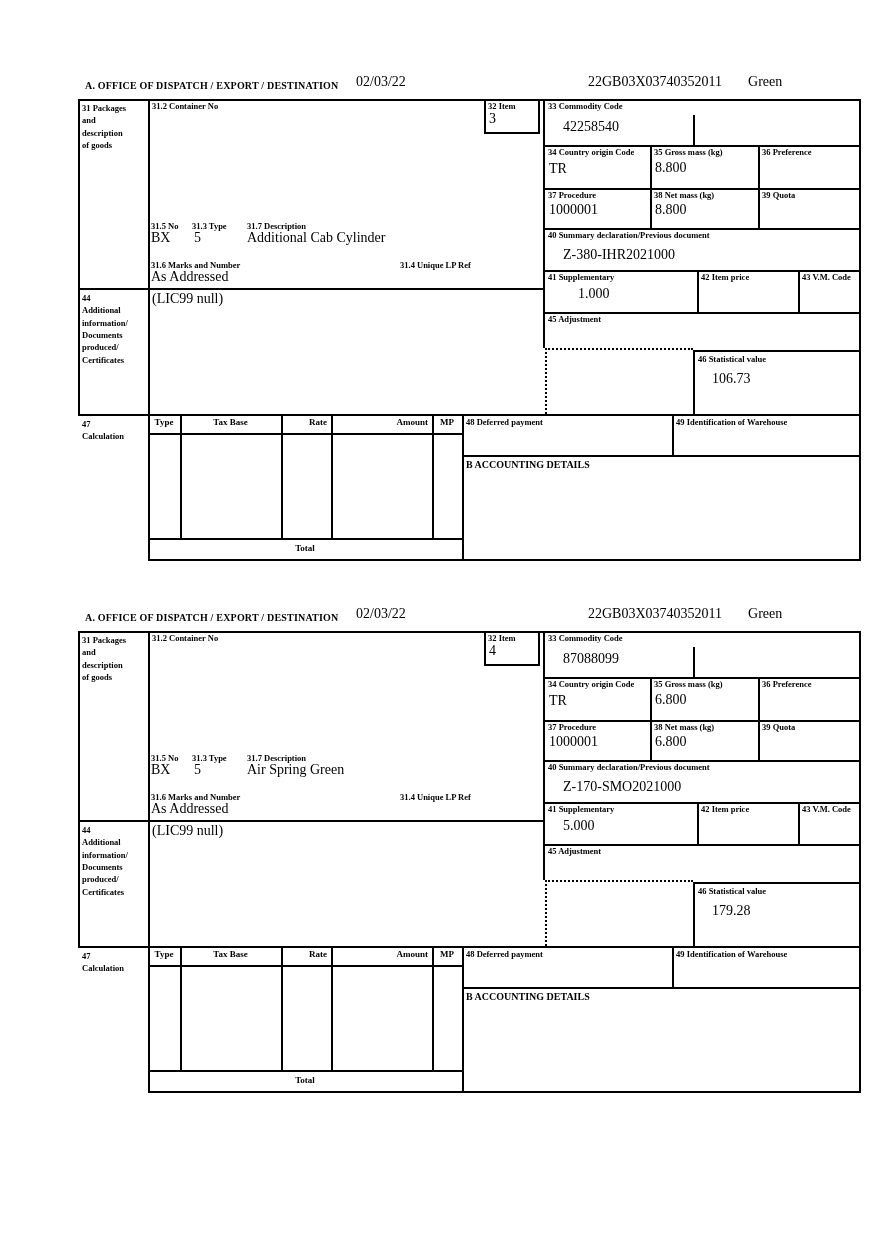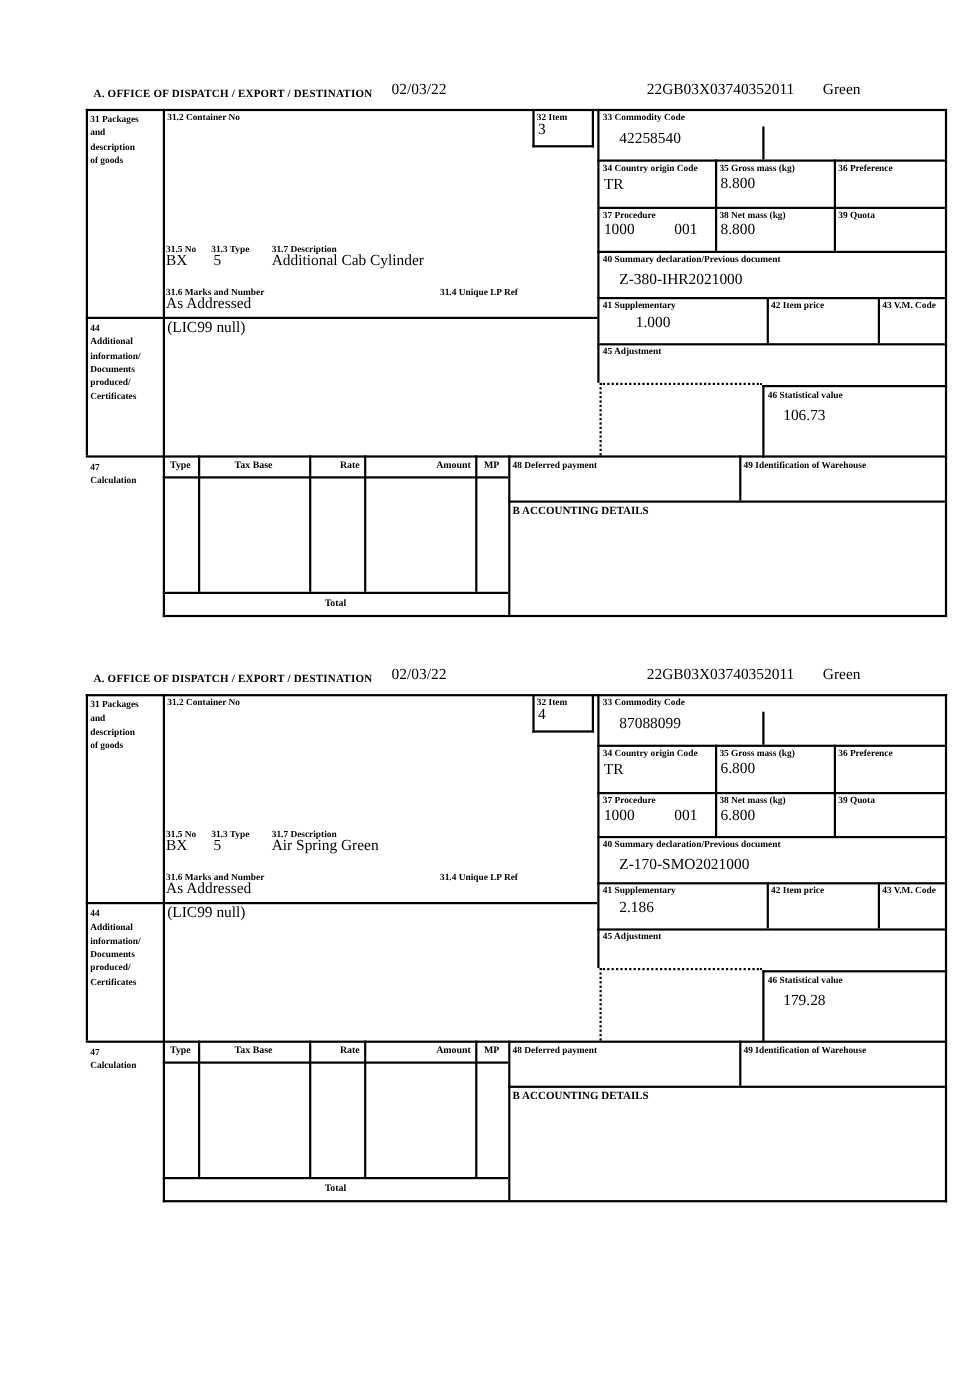--- a/index.html
+++ b/index.html
@@ -12,21 +12,21 @@
   .dvl{position:absolute;width:0;border-left:2px dotted #000;}
   .t{position:absolute;white-space:nowrap;line-height:1.2;}
   .lbl{font-size:8.5px;font-weight:bold;}
   .val{font-size:14px;}
   .hdr{font-size:10px;font-weight:bold;letter-spacing:0.2px;}
   .blk{position:absolute;font-size:8.5px;font-weight:bold;line-height:1.45;}
   .blk span{display:block;font-family:Liberation Serif, serif;}
   .colhdr{position:absolute;font-size:9px;font-weight:bold;top:417px;}
   .ctr{text-align:center;} .rgt{text-align:right;}
   .route{margin-left:26px;}
-  .p2{margin-left:36px;}
+  .p2{}
   .box{position:absolute;}
 </style>
 </head>
 <body>
 
 <div id="page">
 
   <div class="sec" style="top:0px">
     <div class="t hdr" style="left:85px;top:80px">A. OFFICE OF DISPATCH / EXPORT / DESTINATION</div>
     <div class="t val" style="left:356px;top:74px">02/03/22</div>
@@ -208,21 +208,21 @@
     <div class="t val" style="left:655px;top:160px">6.800</div>
     <div class="t lbl" style="left:762px;top:147px">36 Preference</div>
     <div class="t lbl" style="left:548px;top:190px">37 Procedure</div>
     <div class="t val" style="left:549px;top:202px"><span>1000</span><span class="p2">001</span></div>
     <div class="t lbl" style="left:654px;top:190px">38 Net mass (kg)</div>
     <div class="t val" style="left:655px;top:202px">6.800</div>
     <div class="t lbl" style="left:762px;top:190px">39 Quota</div>
     <div class="t lbl" style="left:548px;top:230px">40 Summary declaration/Previous document</div>
     <div class="t val" style="left:563px;top:247px">Z-170-SMO2021000</div>
     <div class="t lbl" style="left:548px;top:272px">41 Supplementary</div>
-    <div class="t val" style="left:563px;top:286px">2.186</div>
+    <div class="t val" style="left:563px;top:286px">5.000</div>
     <div class="t lbl" style="left:701px;top:272px">42 Item price</div>
     <div class="t lbl" style="left:802px;top:272px">43 V.M. Code</div>
     <div class="t lbl" style="left:548px;top:314px">45 Adjustment</div>
     <div class="t lbl" style="left:698px;top:354px">46 Statistical value</div>
     <div class="t val" style="left:712px;top:371px">179.28</div>
 
     <div class="colhdr ctr" style="left:148px;width:32px">Type</div>
     <div class="colhdr ctr" style="left:180px;width:101px">Tax Base</div>
     <div class="colhdr rgt" style="left:281px;width:46px">Rate</div>
     <div class="colhdr rgt" style="left:331px;width:97px">Amount</div>

